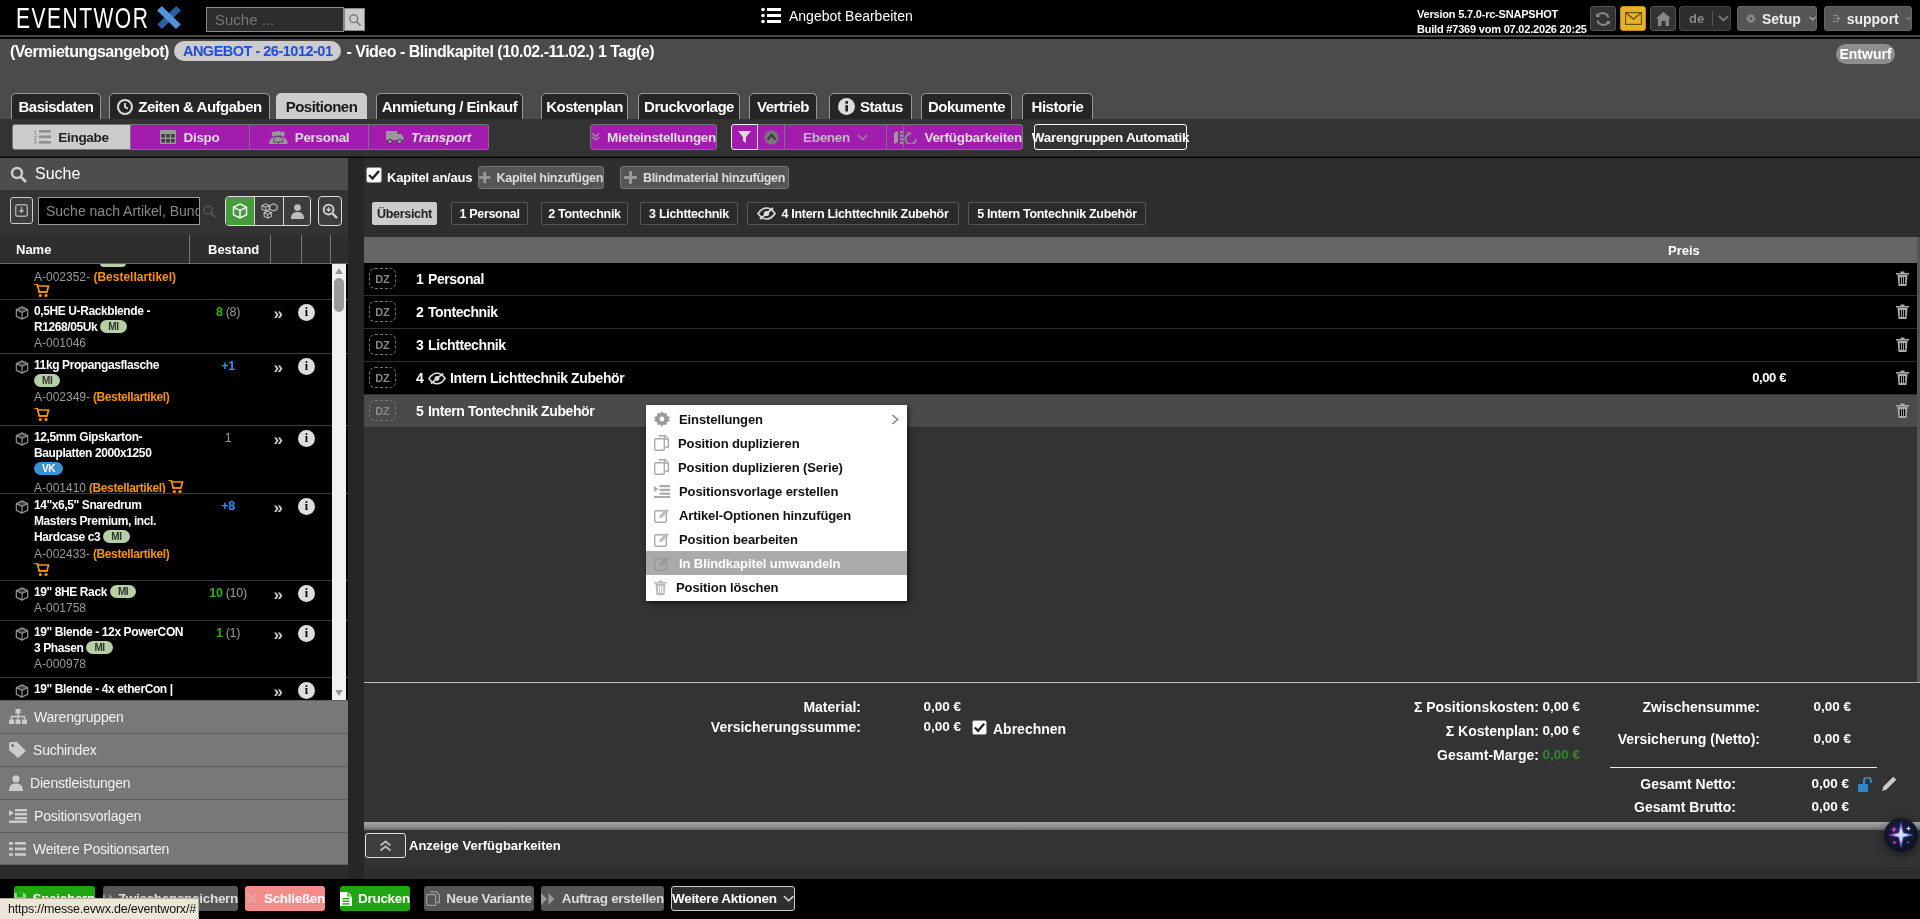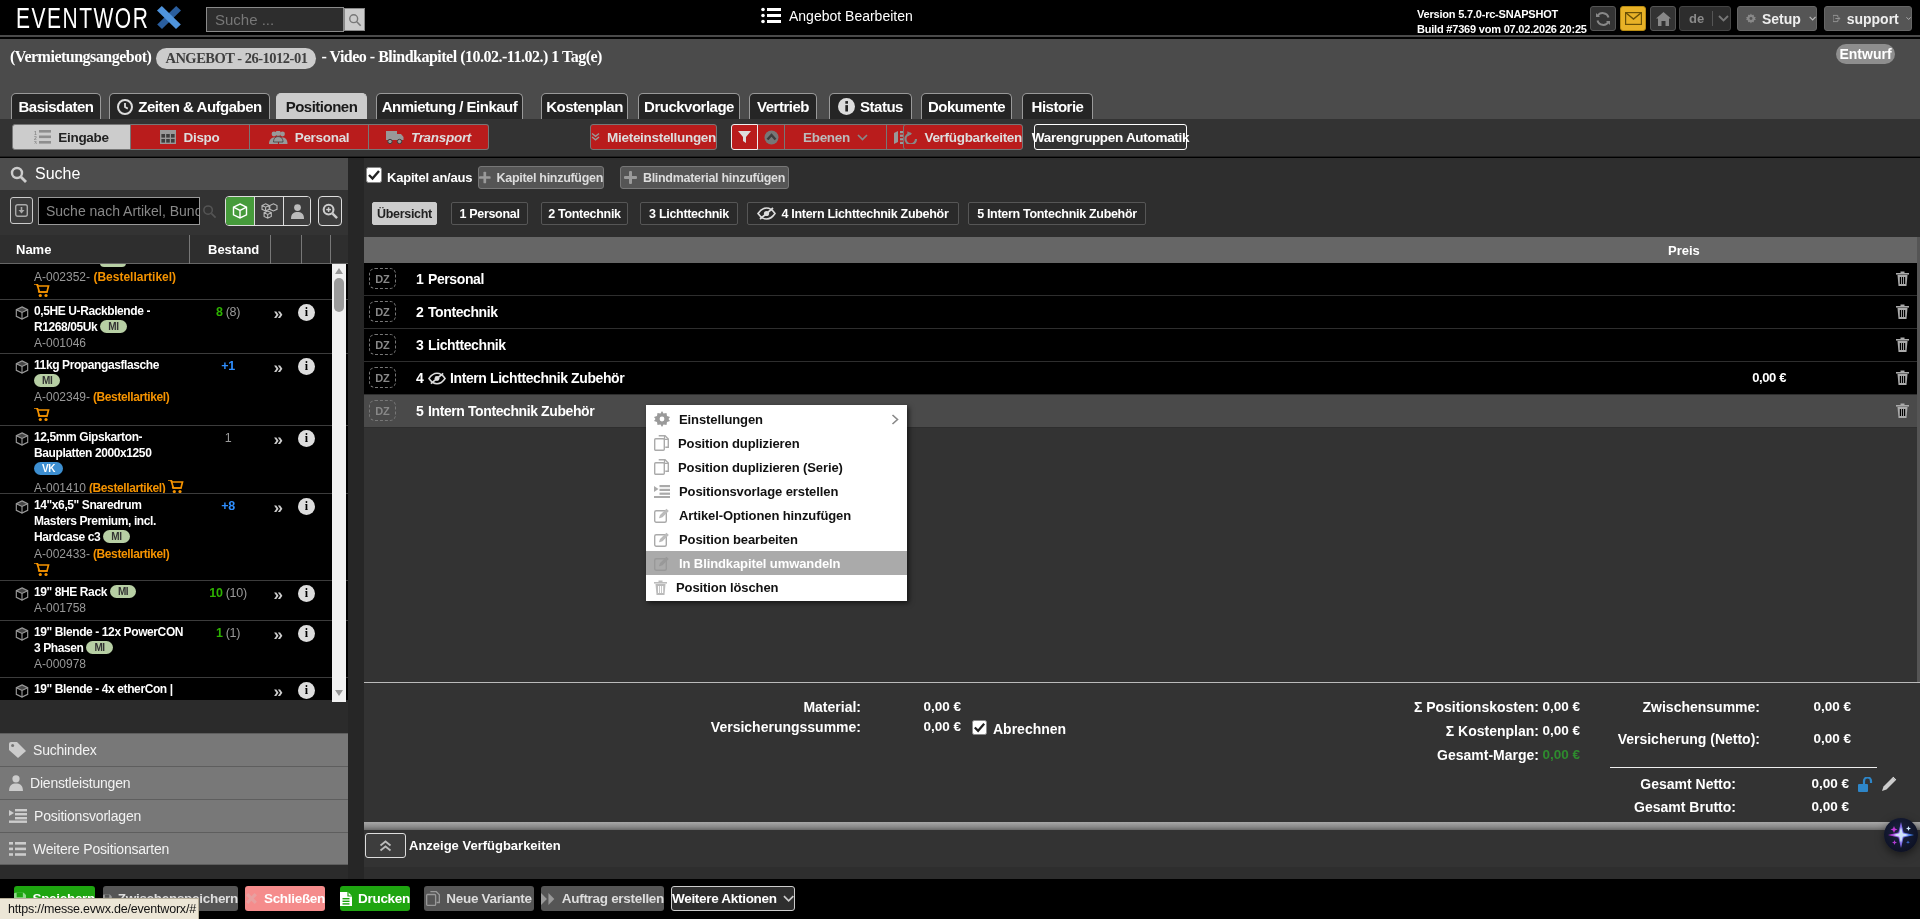--- a/index.html
+++ b/index.html
@@ -12,33 +12,33 @@
   #topsearch { position:absolute; left:206px; top:7px; width:138px; height:25px; background:#2d2d2d; border:1px solid #8a8a8a; color:#777; font-size:15px; line-height:23px; padding-left:8px; }
   #topsearchbtn { position:absolute; left:344px; top:8px; width:21px; height:23px; background:#ccc; border:1px solid #888; display:flex; align-items:center; justify-content:center; }
   #pagetitle { position:absolute; left:761px; top:7px; color:#fff; font-size:14px; font-weight:400; display:flex; align-items:center; gap:8px; }
   #version { position:absolute; left:1417px; top:7px; color:#fff; font-size:11px; font-weight:700; line-height:15px; letter-spacing:-0.2px; }
   .topbtn { position:absolute; top:6px; height:25px; background:#333; border:1px solid #555; border-radius:3px; display:flex; align-items:center; justify-content:center; color:#999; }
   .topdrop { position:absolute; top:6px; height:25px; background:#2d2d2d; border:1px solid #444; border-radius:3px; display:flex; align-items:center; color:#8a8a8a; font-size:13px; font-weight:700; }
   .graydrop { position:absolute; top:6px; height:25px; background:#555; border:1px solid #666; border-radius:3px; display:flex; align-items:center; color:#eee; font-size:14px; font-weight:700; }
 
   
   #titlerow { position:absolute; left:0; top:39px; width:1920px; height:80px; background:#4b4b4b; }
-  #crumb { position:absolute; left:10px; top:9px; color:#fff; font-size:16px; font-weight:700; display:flex; align-items:flex-start; letter-spacing:-0.5px; white-space:nowrap;font-family:Liberation Serif, serif; }
-  #crumb .pill { background:#ccc; color:#404040; border-radius:12px; padding:2px 9px; margin:0 5px; font-size:14.5px; }
+  #crumb { position:absolute; left:10px; top:2px; color:#fff; font-size:16px; font-weight:700; display:flex; align-items:flex-end; letter-spacing:-0.5px; white-space:nowrap; }
+  #crumb .pill { background:#ccc; color:#1d4ed8; border-radius:12px; padding:2px 9px; margin:0 5px; font-size:14.5px; }
   #entwurf { position:absolute; left:1836px; top:5px; width:59px; background:#8e8e8e; color:#fff; font-weight:700; font-size:14px; border-radius:11px; padding:2px 0; text-align:center; }
 
   
   #tabs { position:absolute; left:0; bottom:0; width:1920px; height:26px; }
   .tab { position:absolute; bottom:0; height:26px; background:#252525; border:1px solid #999; border-bottom:none; border-radius:5px 5px 0 0; color:#fff; font-size:15px; font-weight:700; display:flex; align-items:center; justify-content:center; gap:5px; white-space:nowrap; letter-spacing:-0.5px; }
   .tab.active { background:#ccc; color:#1a1a1a; border-color:#ccc; }
 
   
   #toolbar { position:absolute; left:0; top:119px; width:1920px; height:38px; background:#333; border-bottom:1px solid #1f1f1f; }
   .tbgroup { position:absolute; top:5px; display:flex; }
-  .tbbtn { background:#b91c1c; border:1px solid #777; color:#ddd; font-size:13.5px; font-weight:700; height:26px; display:flex; align-items:center; justify-content:center; gap:7px; white-space:nowrap; letter-spacing:-0.3px; }
+  .tbbtn { background:#a21caf; border:1px solid #777; color:#ddd; font-size:13.5px; font-weight:700; height:26px; display:flex; align-items:center; justify-content:center; gap:7px; white-space:nowrap; letter-spacing:-0.3px; }
   .tbbtn.lit { background:#ccc; color:#222; }
 
   
   #sidebar { position:absolute; left:0; top:158px; width:348px; height:721px; background:#2b2b2b; }
   #sbhead { position:absolute; left:0; top:0; width:348px; height:32px; background:#4d4d4d; color:#fff; display:flex; align-items:center; gap:8px; padding-left:10px; font-size:16px; }
   #sbsearchrow { position:absolute; left:0; top:32px; width:348px; height:45px; background:#333; }
   #sbtablehead { position:absolute; left:0; top:77px; width:348px; height:29px; background:#2e2e2e; border-bottom:1px solid #666; color:#fff; font-size:13px; font-weight:700; }
   #sblist { position:absolute; left:0; top:106px; width:348px; height:436px; background:#000; overflow:hidden; }
   .sbrow { position:relative; border-bottom:1px solid #3c3c3c; padding:3px 0 0 0; overflow:hidden; }
   .sbname { margin-left:34px; margin-right:80px; color:#fff; font-size:12px; font-weight:700; line-height:16.2px; letter-spacing:-0.4px; }
@@ -419,20 +419,27 @@
   </div>
   <div id="sbscroll">
     <svg style="position:absolute;left:1px;top:2px;" width="12" height="10" viewBox="0 0 12 10">
         <path d="M6 2 L10 8 L2 8 Z" fill="#999"></path>
       </svg>
     <div style="position:absolute;left:2px;top:14px;width:10px;height:34px;background:#9a9a9a;border-radius:5px;"></div>
     <svg style="position:absolute;left:1px;top:424px;" width="12" height="10" viewBox="0 0 12 10">
         <path d="M6 8 L10 2 L2 2 Z" fill="#999"></path>
       </svg>
   </div>
+  <div class="sbacc" style="top:542px;"><svg width="18" height="16" viewBox="0 0 18 16">
+        <rect x="6.5" y="0" width="5" height="4.5" fill="#ccc"></rect>
+        <rect x="0" y="10.5" width="5" height="4.5" fill="#ccc"></rect>
+        <rect x="6.5" y="10.5" width="5" height="4.5" fill="#ccc"></rect>
+        <rect x="13" y="10.5" width="5" height="4.5" fill="#ccc"></rect>
+        <path d="M9 4.5 L9 10.5 M2.5 10.5 L2.5 7.5 L15.5 7.5 L15.5 10.5" fill="none" stroke="#ccc" stroke-width="1.4"></path>
+      </svg>Warengruppen</div>
   <div class="sbacc" style="top:575px;"><svg width="17" height="16" viewBox="0 0 17 16">
         <path d="M0 2 C0 0.9 0.9 0 2 0 L8 0 L17 9 L9 16 L0 8 Z" fill="#ccc"></path>
         <circle cx="3.6" cy="3.6" r="1.5" fill="#757575"></circle>
       </svg>Suchindex</div>
   <div class="sbacc" style="top:608px;"><svg width="14" height="16" viewBox="0 0 13 15">
         <circle cx="6.5" cy="3.6" r="3.4" fill="#ccc"></circle>
         <path d="M0 15 C0 9.5 3 8 6.5 8 C10 8 13 9.5 13 15 Z" fill="#ccc"></path>
       </svg>Dienstleistungen</div>
   <div class="sbacc" style="top:641px;"><svg width="18" height="14" viewBox="0 0 18 14">
         <path d="M0 1 L5 4 L0 7 Z" fill="#ccc"></path>

